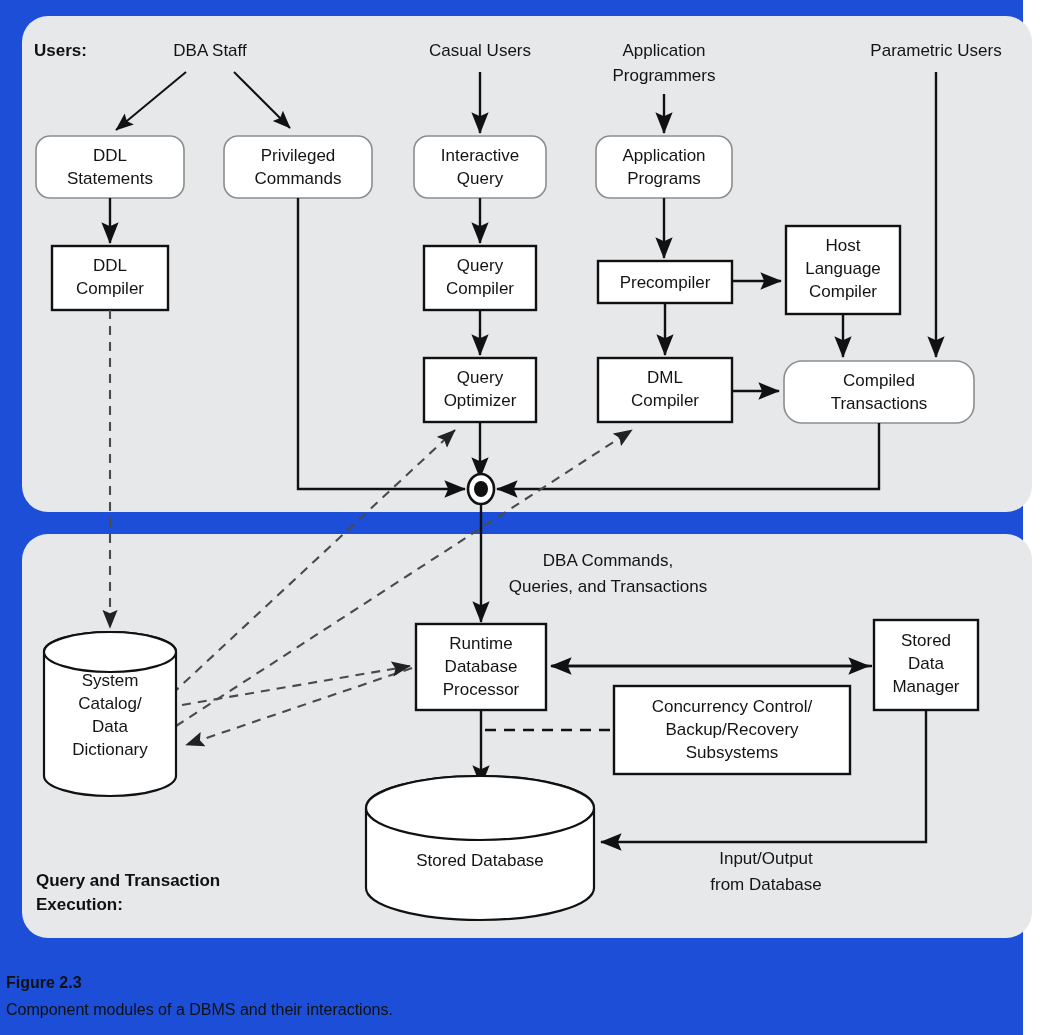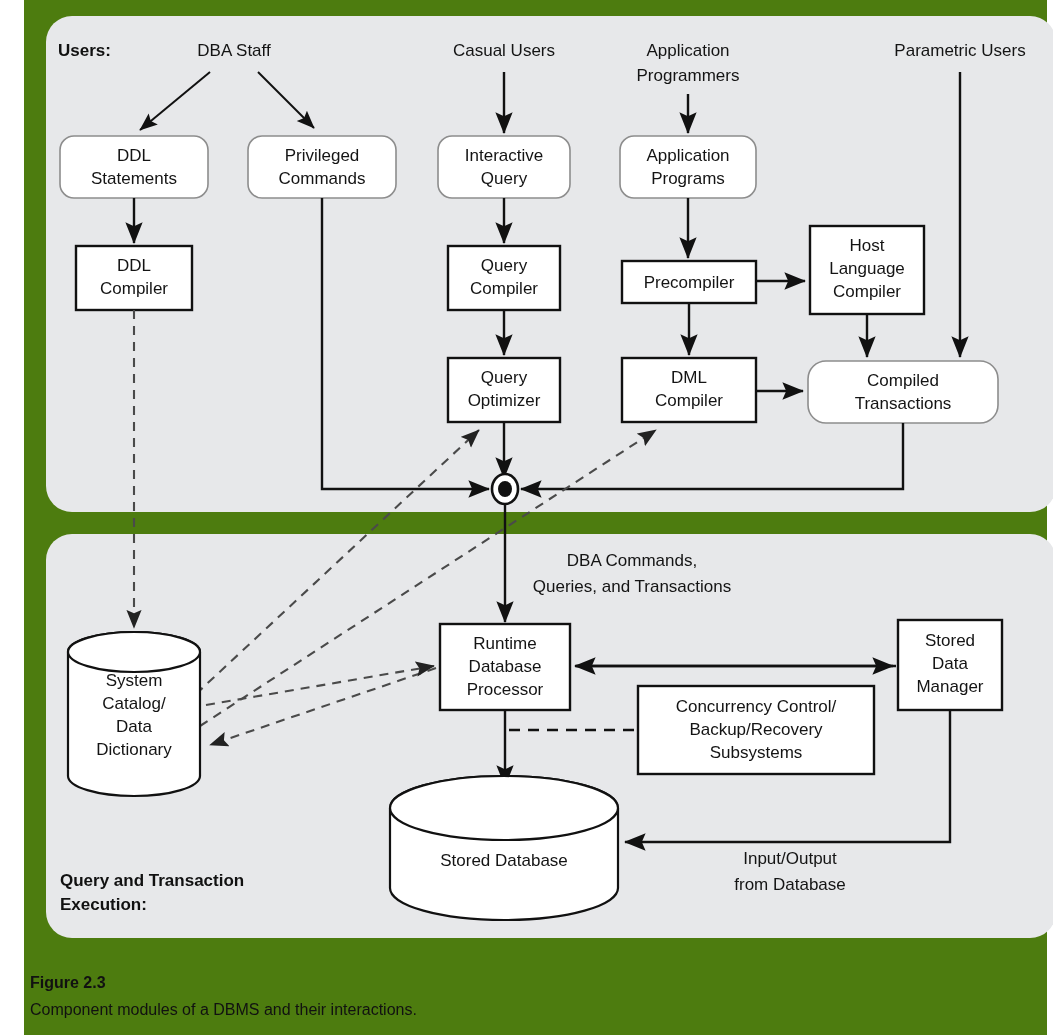--- a/index.html
+++ b/index.html
@@ -1,17 +1,17 @@
 <!DOCTYPE html>
 <html><head>
 <meta charset="utf-8">
 <style>
   html,body{margin:0;padding:0;background:#ffffff;}
   body{width:1053px;height:1035px;font-family:"Liberation Sans",sans-serif;overflow:hidden;}
-  #stage{position:relative;width:1023px;height:1035px;background:#4d7c0f;margin-left:24px;}
+  #stage{position:relative;width:1023px;height:1035px;background:#1d4ed8;}
   svg{display:block;}
   .bxtext{font-family:"Liberation Sans",sans-serif;font-size:17px;fill:#141414;text-anchor:middle;}
   .plain{font-family:"Liberation Sans",sans-serif;font-size:17px;fill:#141414;text-anchor:middle;}
   .bold{font-family:"Liberation Sans",sans-serif;font-size:17px;font-weight:bold;fill:#111;}
   .capt-t{font-family:"Liberation Sans",sans-serif;font-size:16px;font-weight:bold;fill:#111;}
   .capt-s{font-family:"Liberation Sans",sans-serif;font-size:16px;fill:#111;}
   .panel{fill:#e7e8ea;}
   .rbox{fill:#ffffff;stroke:#8d8d8d;stroke-width:1.6;}
   .sbox{fill:#ffffff;stroke:#111111;stroke-width:2.4;}
   .cyl{fill:#ffffff;stroke:#111111;stroke-width:2.2;}

